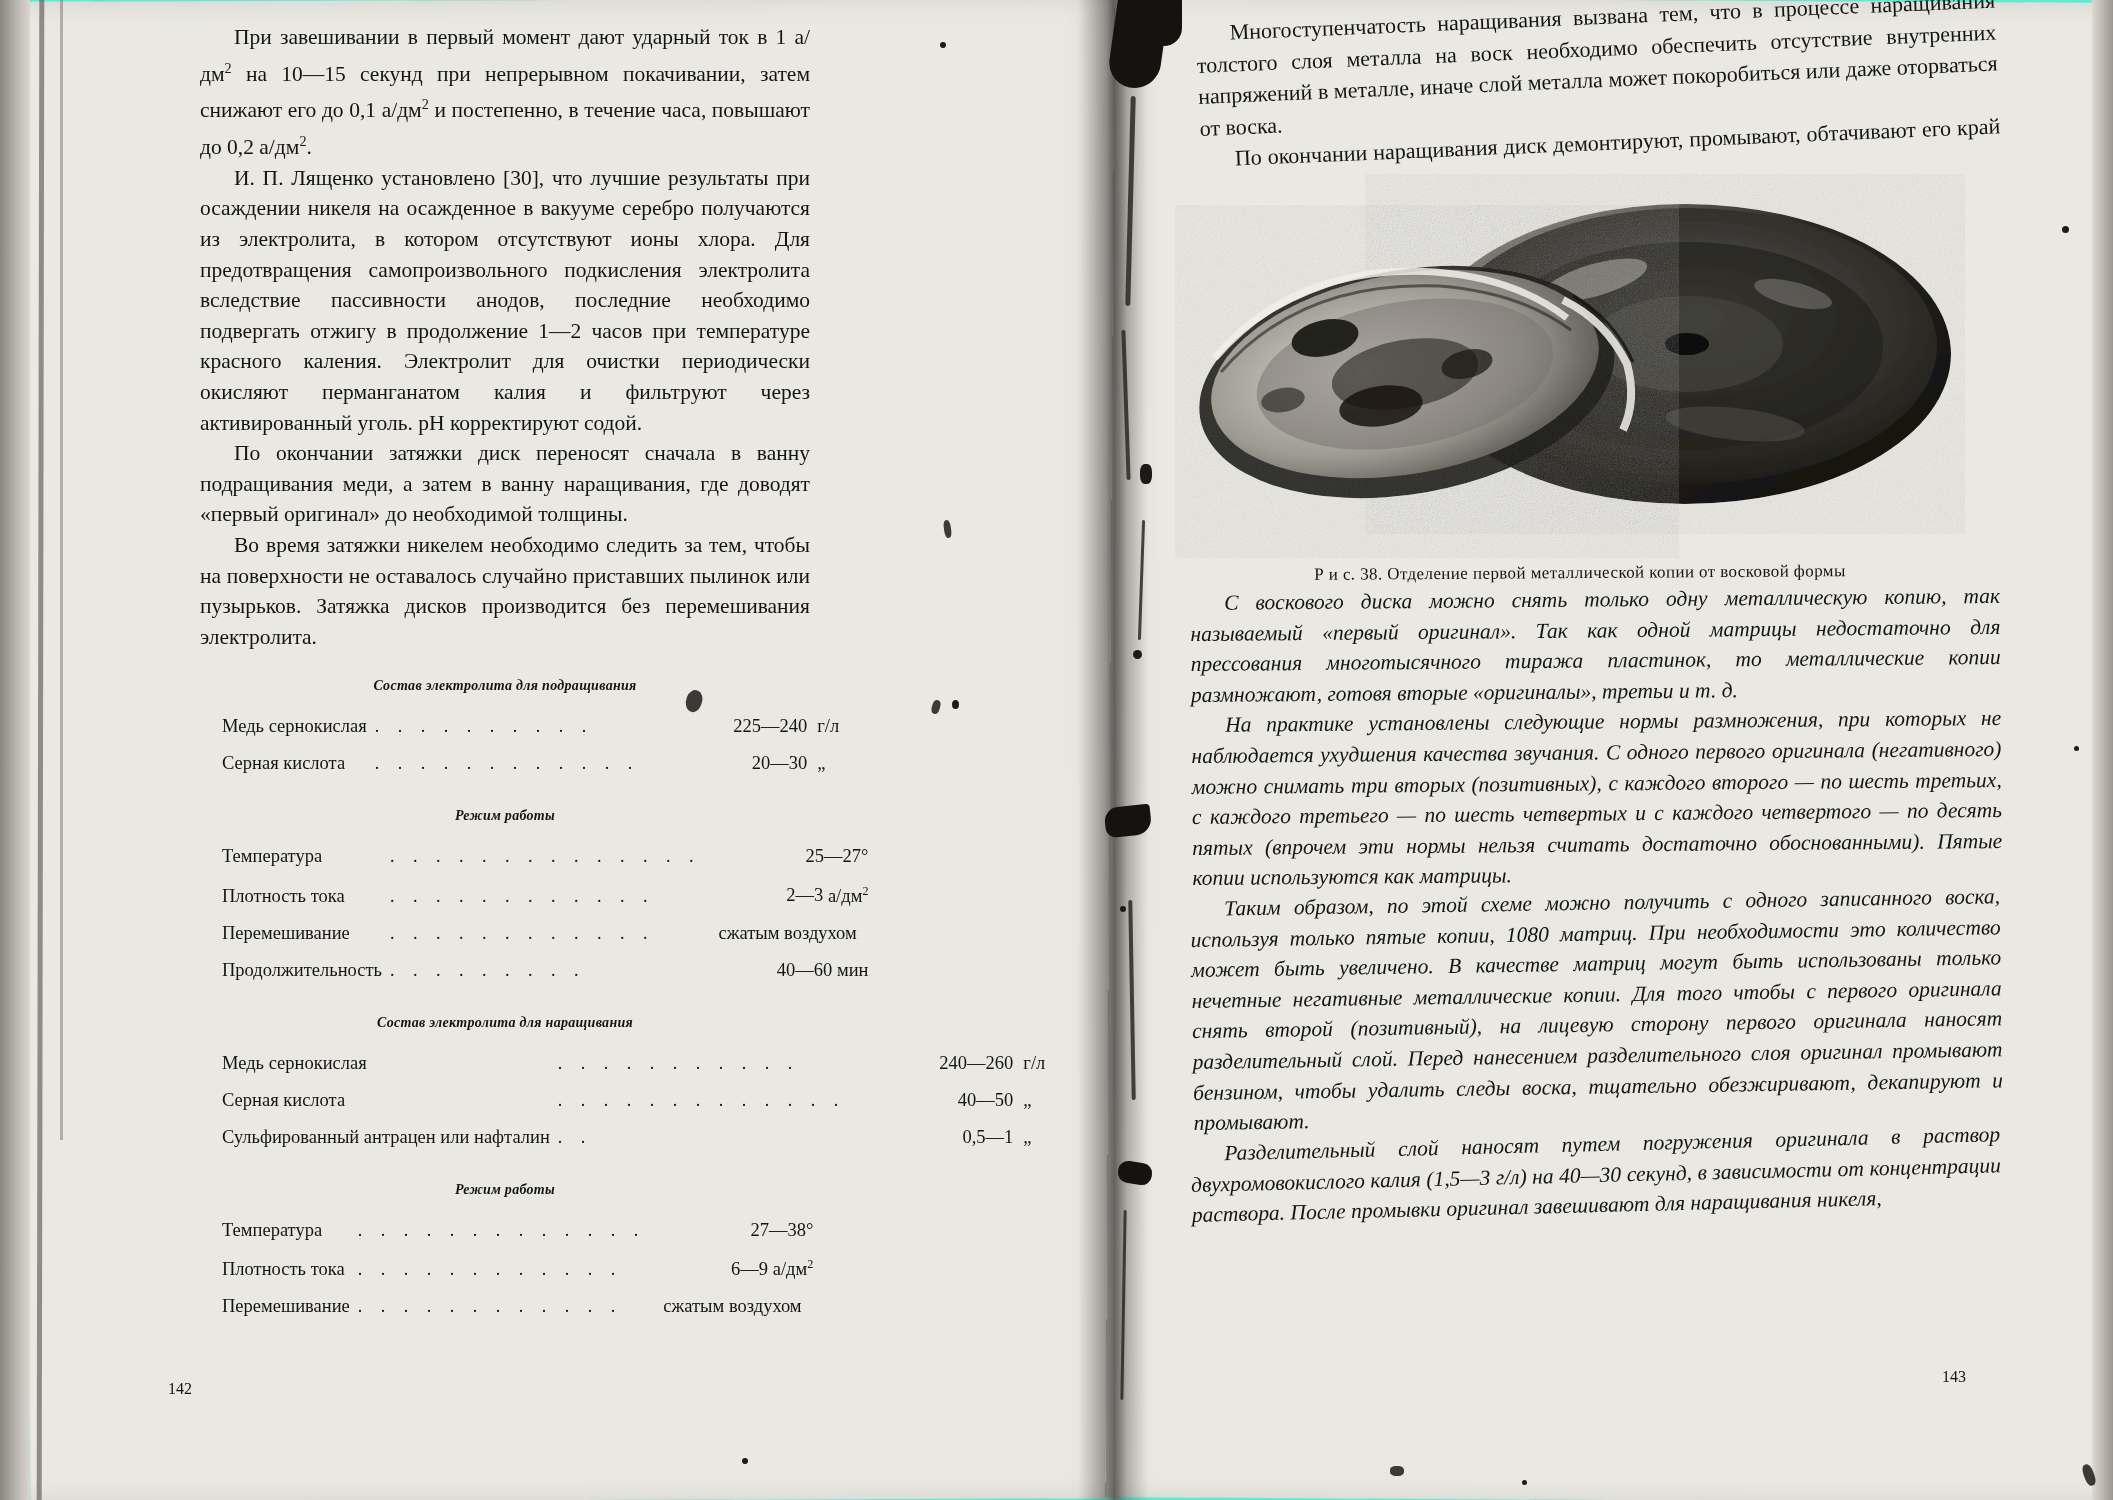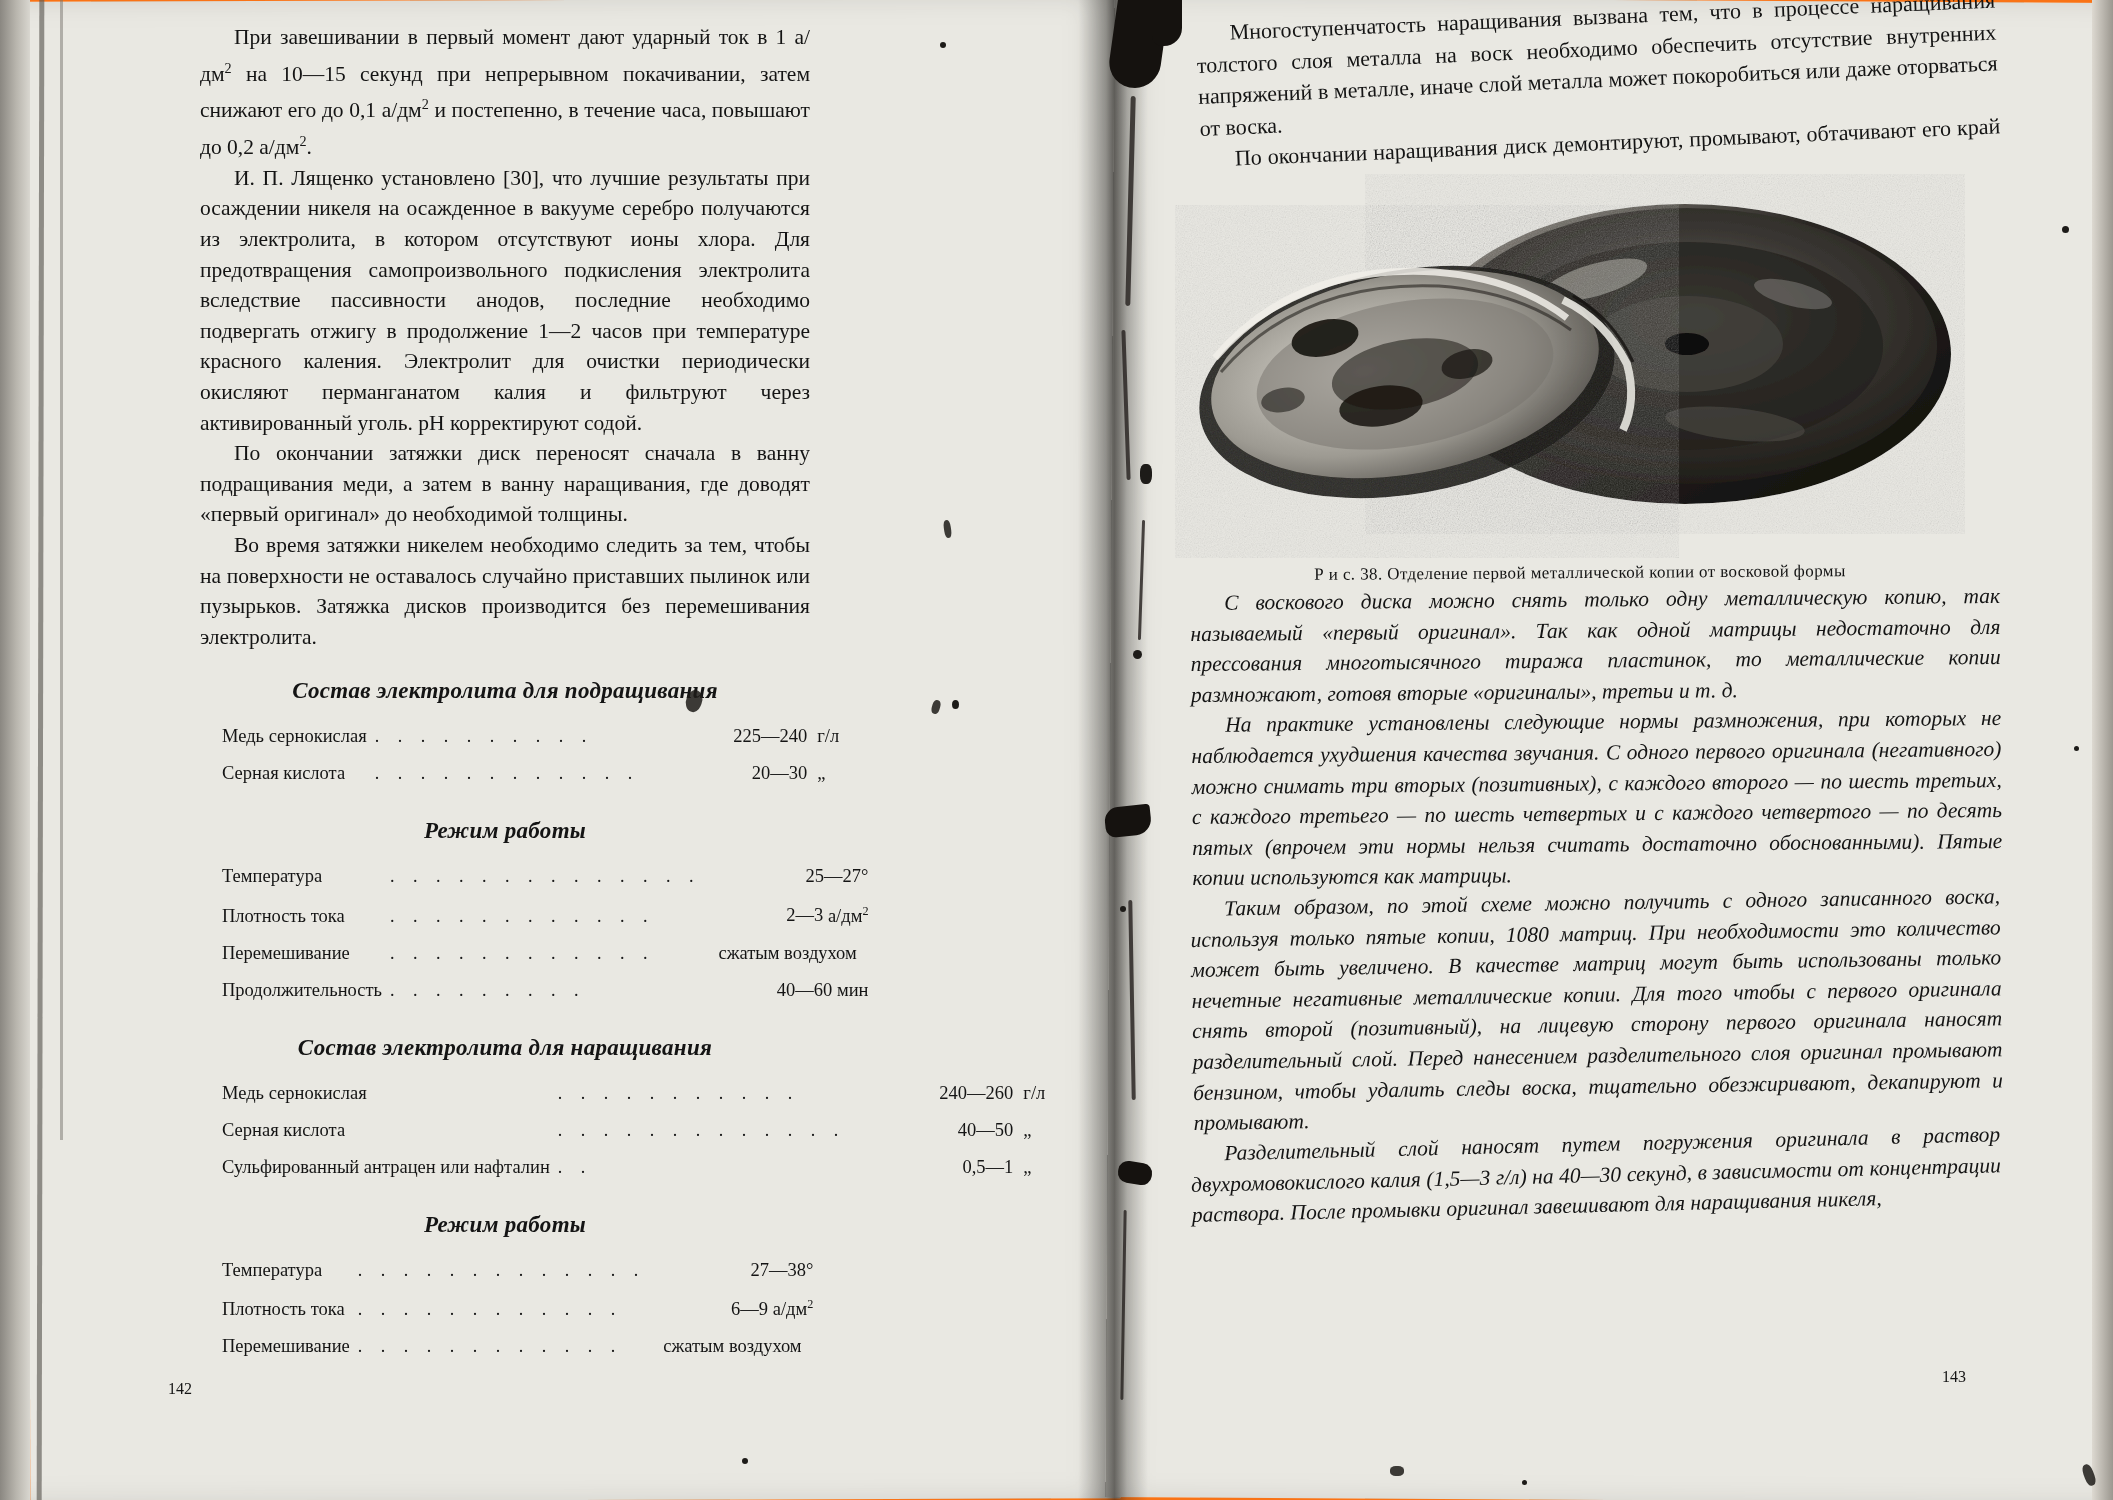--- a/index.html
+++ b/index.html
@@ -1,20 +1,20 @@
 <!DOCTYPE html>
 <html lang="ru"><head>
 <meta charset="utf-8">
 <title>Scanned book spread</title>
 <style>
   html,body{margin:0;padding:0;background:#6b6b6b;}
   #page{
     position:relative;
     width:2113px;height:1500px;
-    background:#f97316;
+    background:#5eead4;
     overflow:hidden;
     font-family:"Liberation Serif", serif;
     color:#141414;
   }
   
   .paper{
     position:absolute;
     background:#e9e8e2;
   }
   #paper-left{left:28px;top:0;width:1090px;height:1500px;
@@ -68,21 +68,21 @@
   #rc-block-1{transform:rotate(-2.4deg);transform-origin:left top;}
   #rc-block-2{transform:rotate(-0.5deg);transform-origin:left top;}
   #rc-block-3{transform:rotate(-0.9deg);transform-origin:left top;}
   #rc-block-4{transform:rotate(-1.4deg);transform-origin:left top;}
 
   
   .tbl-title{
     text-align:center;
     font-style:italic;
     font-weight:bold;
-    font-size:23px;
+    font-size:14px;
     margin:26px 0 14px 0;
     letter-spacing:.3px;
   }
   .tbl{width:100%;border-collapse:collapse;}
   .tbl td{
     font-size:18.5px;
     padding:8px 0 8px 0;
     vertical-align:baseline;
     white-space:nowrap;
   }

